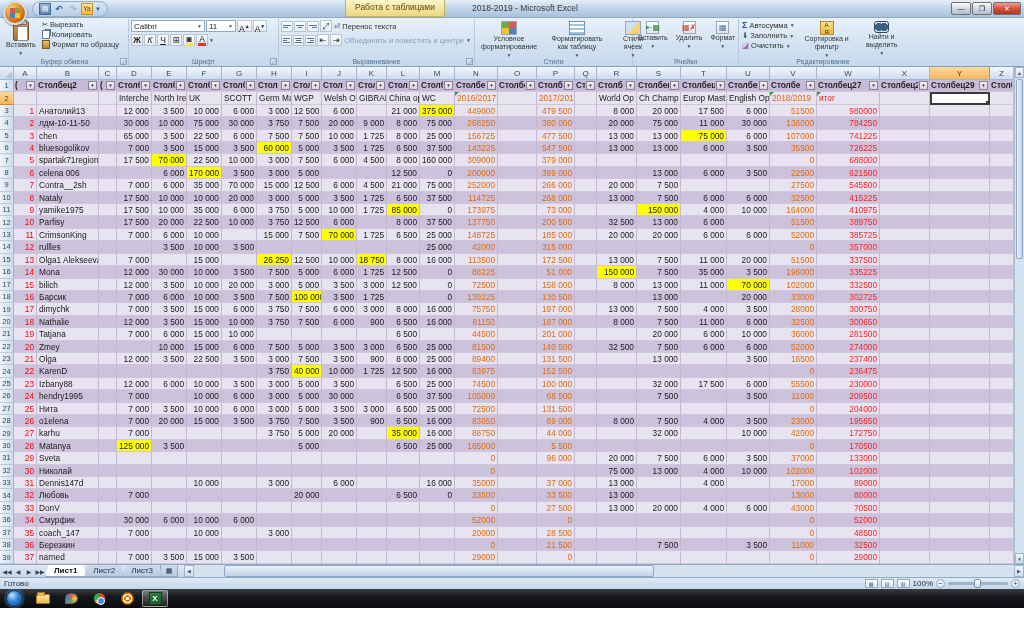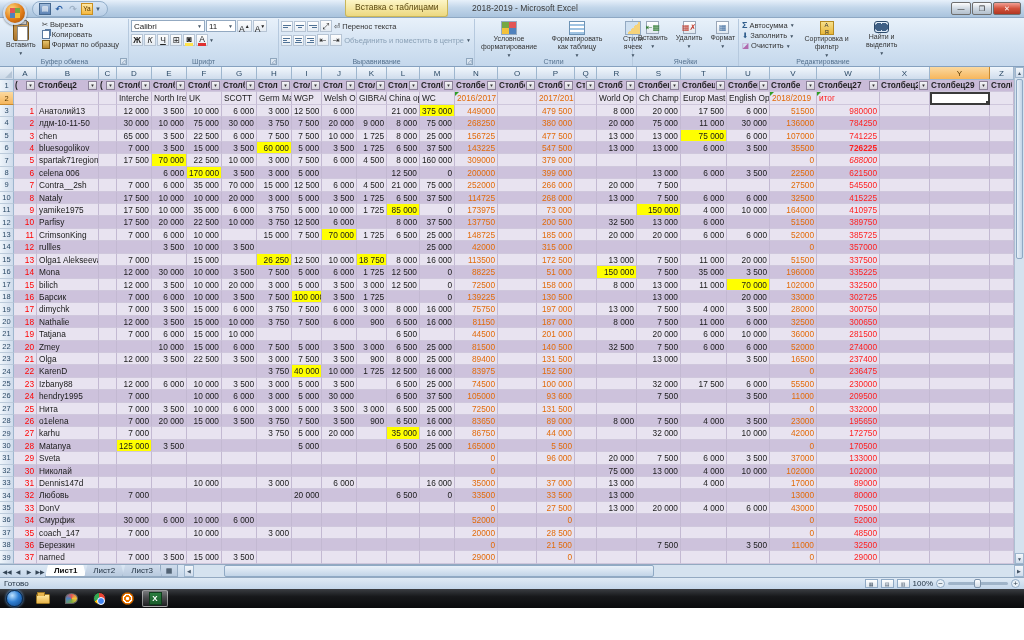--- a/index.html
+++ b/index.html
@@ -154,21 +154,21 @@
           <i style="background:#f3c13a"></i>
       </span>
     </div>
     <div class="qat">
       <span class="qicon save">▤</span>
       <span class="qicon undo">↶</span>
       <span class="qicon redo">↷</span>
       <span class="qicon custom">Ya</span>
       <span class="qcaret">▼</span>
     </div>
-    <div class="ctxtag">Вставка с таблицами</div>
+    <div class="ctxtag">Работа с таблицами</div>
     <div class="wtitle">2018-2019 - Microsoft Excel</div>
     <div class="wbtns">
       <div class="wb">—</div>
       <div class="wb">❐</div>
       <div class="wb close">✕</div>
     </div>
   </div>
 
 
   <div class="ribbon">
@@ -640,21 +640,21 @@
               <div class="cell band1 num" style="width: 35px;">37 500</div>
               <div class="cell band1 num or" style="width: 43px;">143225</div>
               <div class="cell band1" style="width: 39px;"></div>
               <div class="cell band1 num or" style="width: 38px;">547 500</div>
               <div class="cell band1" style="width: 22px;"></div>
               <div class="cell band1 num" style="width: 40px;">13 000</div>
               <div class="cell band1 num" style="width: 44px;">13 000</div>
               <div class="cell band1 num" style="width: 46px;">6 000</div>
               <div class="cell band1 num" style="width: 43px;">3 500</div>
               <div class="cell band1 num or" style="width: 47px;">35500</div>
-              <div class="cell band1 num rd" style="width: 63px; font-weight: bold;">726225</div>
+              <div class="cell band1 num rd" style="width: 63px;">726225</div>
               <div class="cell band1" style="width: 50px;"></div>
               <div class="cell band1" style="width: 60px;"></div>
               <div class="cell band1" style="width: 24px;"></div>
             </div>
           </div>
           <div class="grow">
             <div class="rh">7</div>
             <div class="cells">
               <div class="cell band0 idc num" style="width: 23px;">5</div>
               <div class="cell band0 nm" style="width: 62px;">spartak71region</div>
@@ -1253,21 +1253,21 @@
               <div class="cell band1 num" style="width: 35px;">10 000</div>
               <div class="cell band1 num" style="width: 35px;">6 000</div>
               <div class="cell band1 num" style="width: 35px;">3 000</div>
               <div class="cell band1 num" style="width: 30px;">5 000</div>
               <div class="cell band1 num" style="width: 35px;">30 000</div>
               <div class="cell band1" style="width: 30px;"></div>
               <div class="cell band1 num" style="width: 33px;">6 500</div>
               <div class="cell band1 num" style="width: 35px;">37 500</div>
               <div class="cell band1 num or" style="width: 43px;">105000</div>
               <div class="cell band1" style="width: 39px;"></div>
-              <div class="cell band1 num or" style="width: 38px;">93 600</div>
+              <div class="cell band1 num or" style="width: 38px;">68 500</div>
               <div class="cell band1" style="width: 22px;"></div>
               <div class="cell band1" style="width: 40px;"></div>
               <div class="cell band1 num" style="width: 44px;">7 500</div>
               <div class="cell band1" style="width: 46px;"></div>
               <div class="cell band1 num" style="width: 43px;">3 500</div>
               <div class="cell band1 num or" style="width: 47px;">11000</div>
               <div class="cell band1 num rd" style="width: 63px;">209500</div>
               <div class="cell band1" style="width: 50px;"></div>
               <div class="cell band1" style="width: 60px;"></div>
               <div class="cell band1" style="width: 24px;"></div>
@@ -1291,21 +1291,21 @@
               <div class="cell band0 num" style="width: 35px;">25 000</div>
               <div class="cell band0 num or" style="width: 43px;">72500</div>
               <div class="cell band0" style="width: 39px;"></div>
               <div class="cell band0 num or" style="width: 38px;">131 500</div>
               <div class="cell band0" style="width: 22px;"></div>
               <div class="cell band0" style="width: 40px;"></div>
               <div class="cell band0" style="width: 44px;"></div>
               <div class="cell band0" style="width: 46px;"></div>
               <div class="cell band0" style="width: 43px;"></div>
               <div class="cell band0 num or" style="width: 47px;">0</div>
-              <div class="cell band0 num rd" style="width: 63px;">332000</div>
+              <div class="cell band0 num rd" style="width: 63px;">204000</div>
               <div class="cell band0" style="width: 50px;"></div>
               <div class="cell band0" style="width: 60px;"></div>
               <div class="cell band0" style="width: 24px;"></div>
             </div>
           </div>
           <div class="grow">
             <div class="rh">28</div>
             <div class="cells">
               <div class="cell band1 idc num" style="width: 23px;">26</div>
               <div class="cell band1 nm" style="width: 62px;">o1elena</div>

